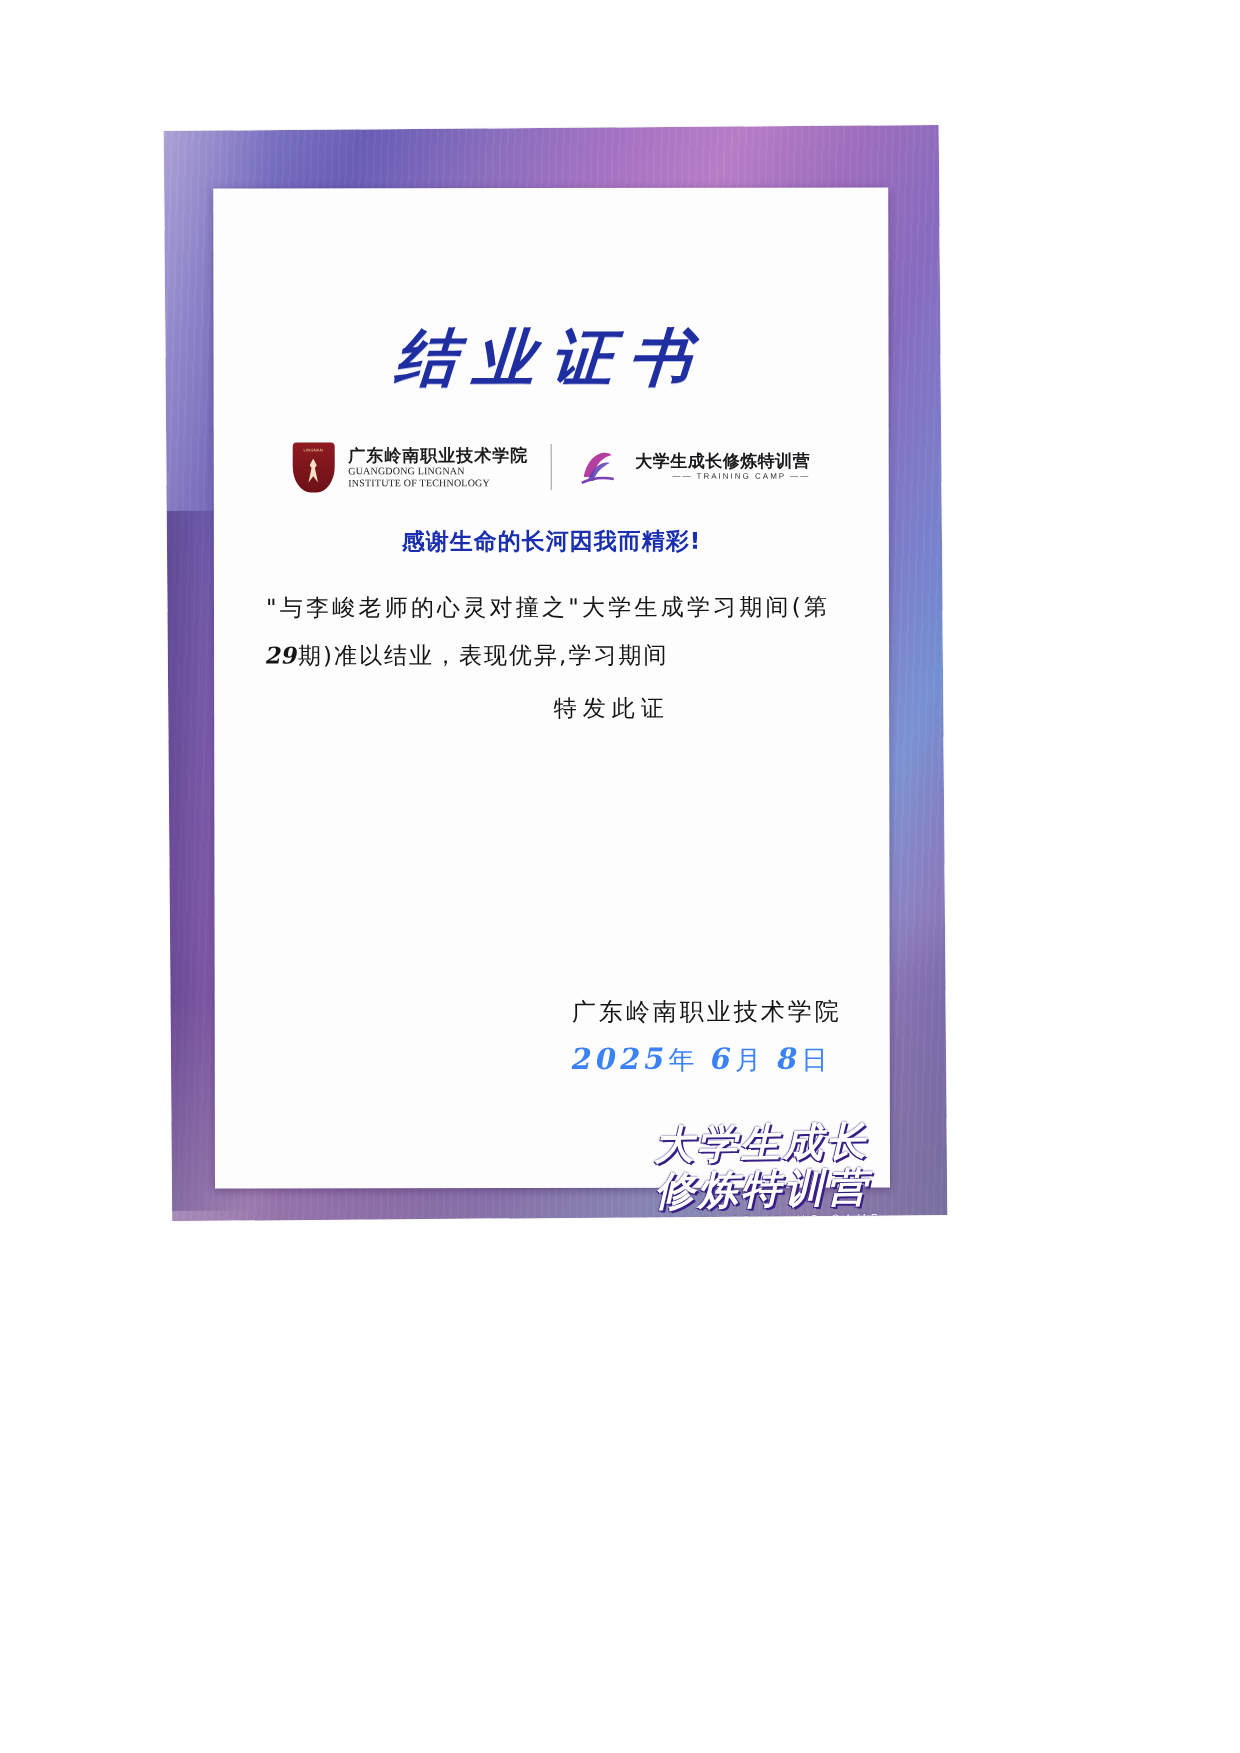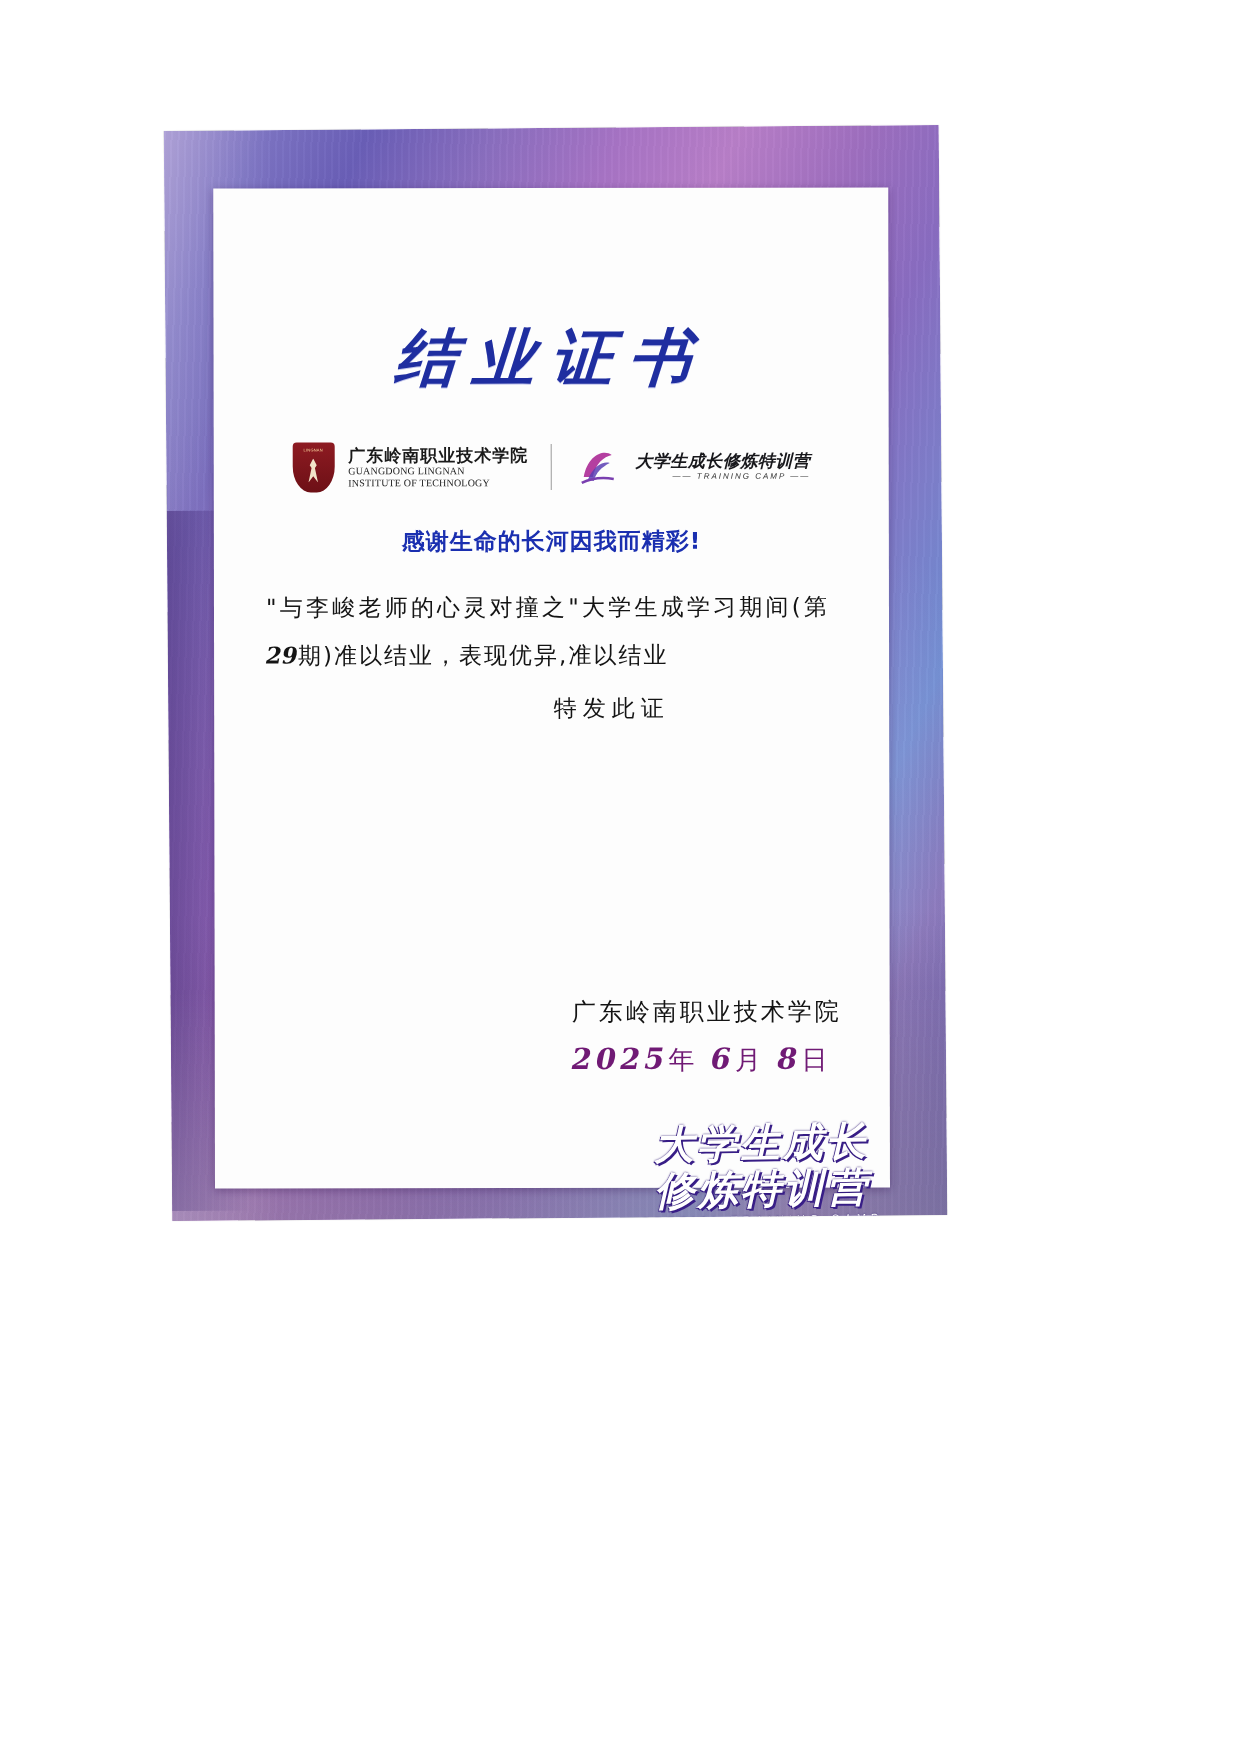--- a/index.html
+++ b/index.html
@@ -168,21 +168,21 @@
   .logo-sep {
     width: 1px;
     height: 46px;
     background: #9a9a9a;
     margin: 0 8px;
   }
   .mark-swirl {
     width: 48px; height: 48px;
     flex: none;
   }
-  .camp-block { line-height: 1.2; font-style: italic; }
+  .camp-block { line-height: 1.2; }
   .camp-cn {
     font-size: 17px;
     font-weight: 700;
     color: #18181c;
     letter-spacing: .5px;
     white-space: nowrap;
   }
   .camp-en {
     font-size: 8px;
     color: #333;
@@ -271,21 +271,21 @@
   .sign-org {
     font-size: 24px;
     letter-spacing: 3px;
     color: #141414;
     font-family: "DejaVu Sans", sans-serif;
     white-space: nowrap;
   }
   .sign-date {
     margin-top: 14px;
     font-size: 26px;
-    color: #701a75;
+    color: #3b82f6;
     letter-spacing: 4px;
     white-space: nowrap;
     font-family: "DejaVu Sans", sans-serif;
   }
   .hw {
     font-family: "DejaVu Serif", serif;
     font-style: italic;
     font-weight: 700;
     font-size: 29px;
   }
@@ -355,21 +355,21 @@
         <div class="camp-block">
           <div class="camp-cn">大学生成长修炼特训营</div>
           <div class="camp-en">—— TRAINING CAMP ——</div>
         </div>
       </div>
 
       <div class="slogan">感谢生命的长河因我而精彩!</div>
 
 
       <div class="body-text">
-        <span>"与李峻老师的心灵对撞之"大学生成</span><span>学习期间(第</span><span class="handwrite-inline">29</span><span>期)准以结业，表现优</span><span>异,准以结业</span>
+        <span>"与李峻老师的心灵对撞之"大学生成</span><span>学习期间(第</span><span class="handwrite-inline">29</span><span>期)准以结业，表现优</span><span>异,学习期间</span>
       </div>
 
       <div class="issue-line">特发此证</div>
 
       <div class="sign-block">
         <div class="sign-org">广东岭南职业技术学院</div>
         <div class="sign-date">
           <span class="hw">2025</span><span>年</span>
           <span class="hw">6</span><span>月</span>
           <span class="hw">8</span><span>日</span>

